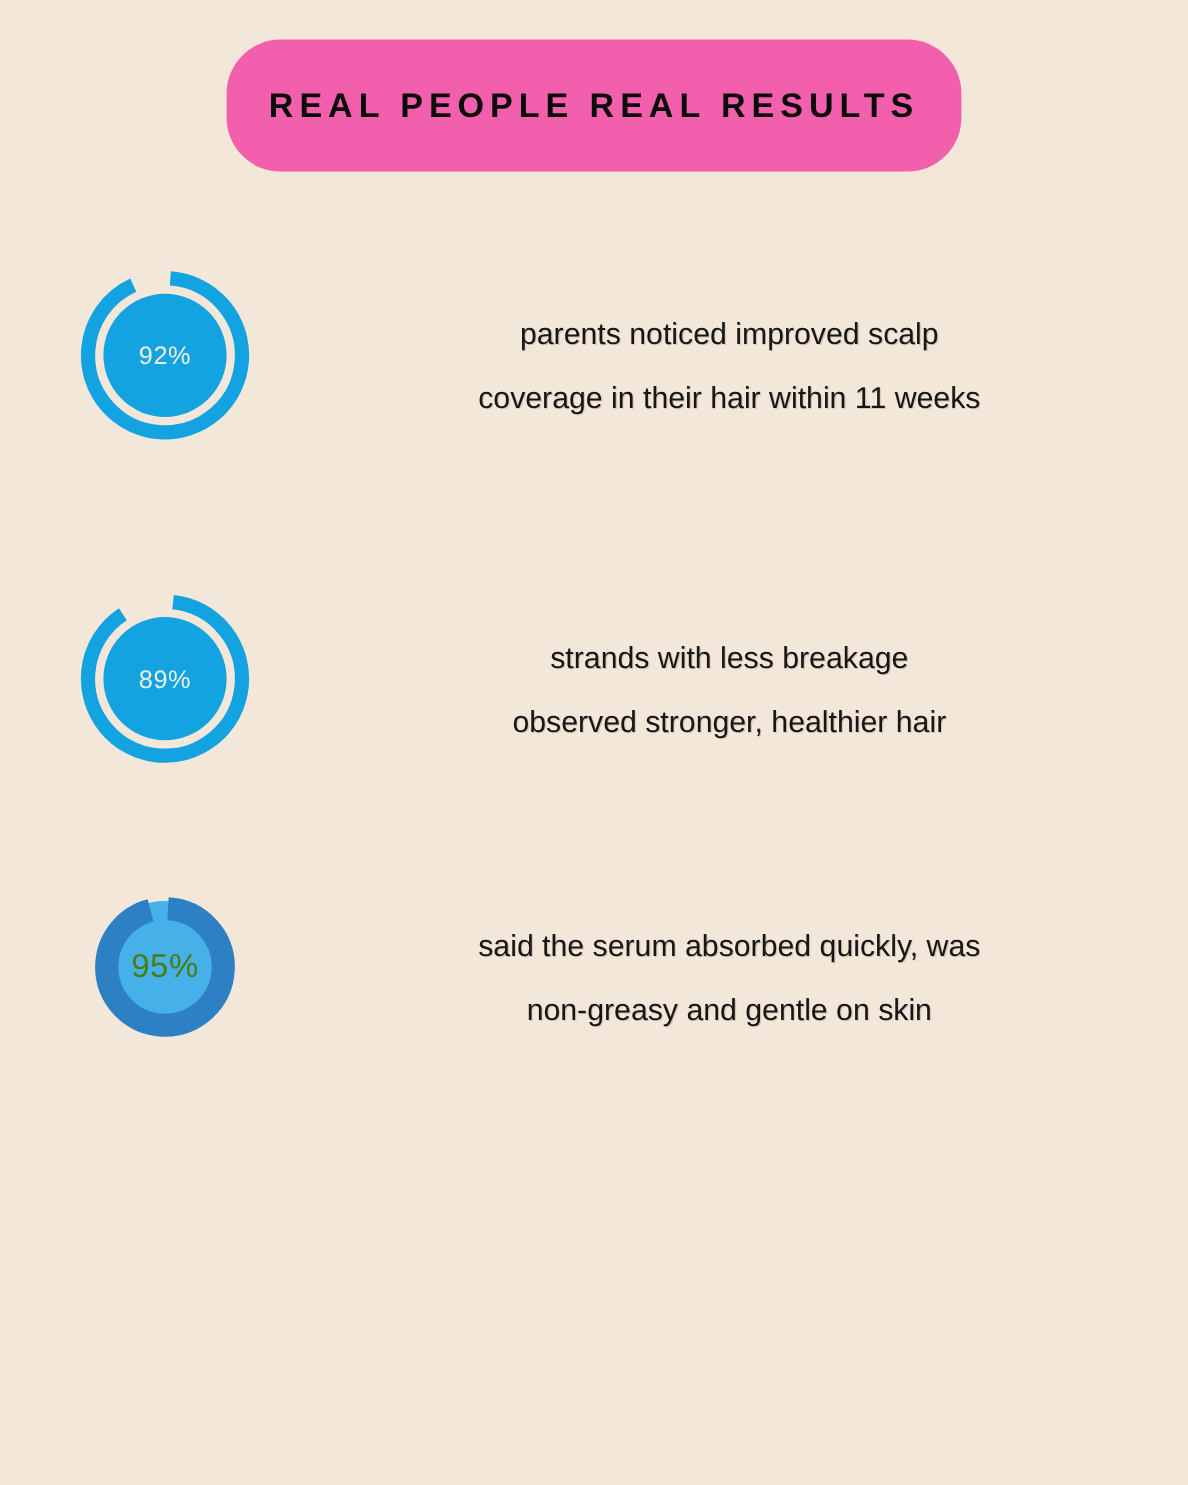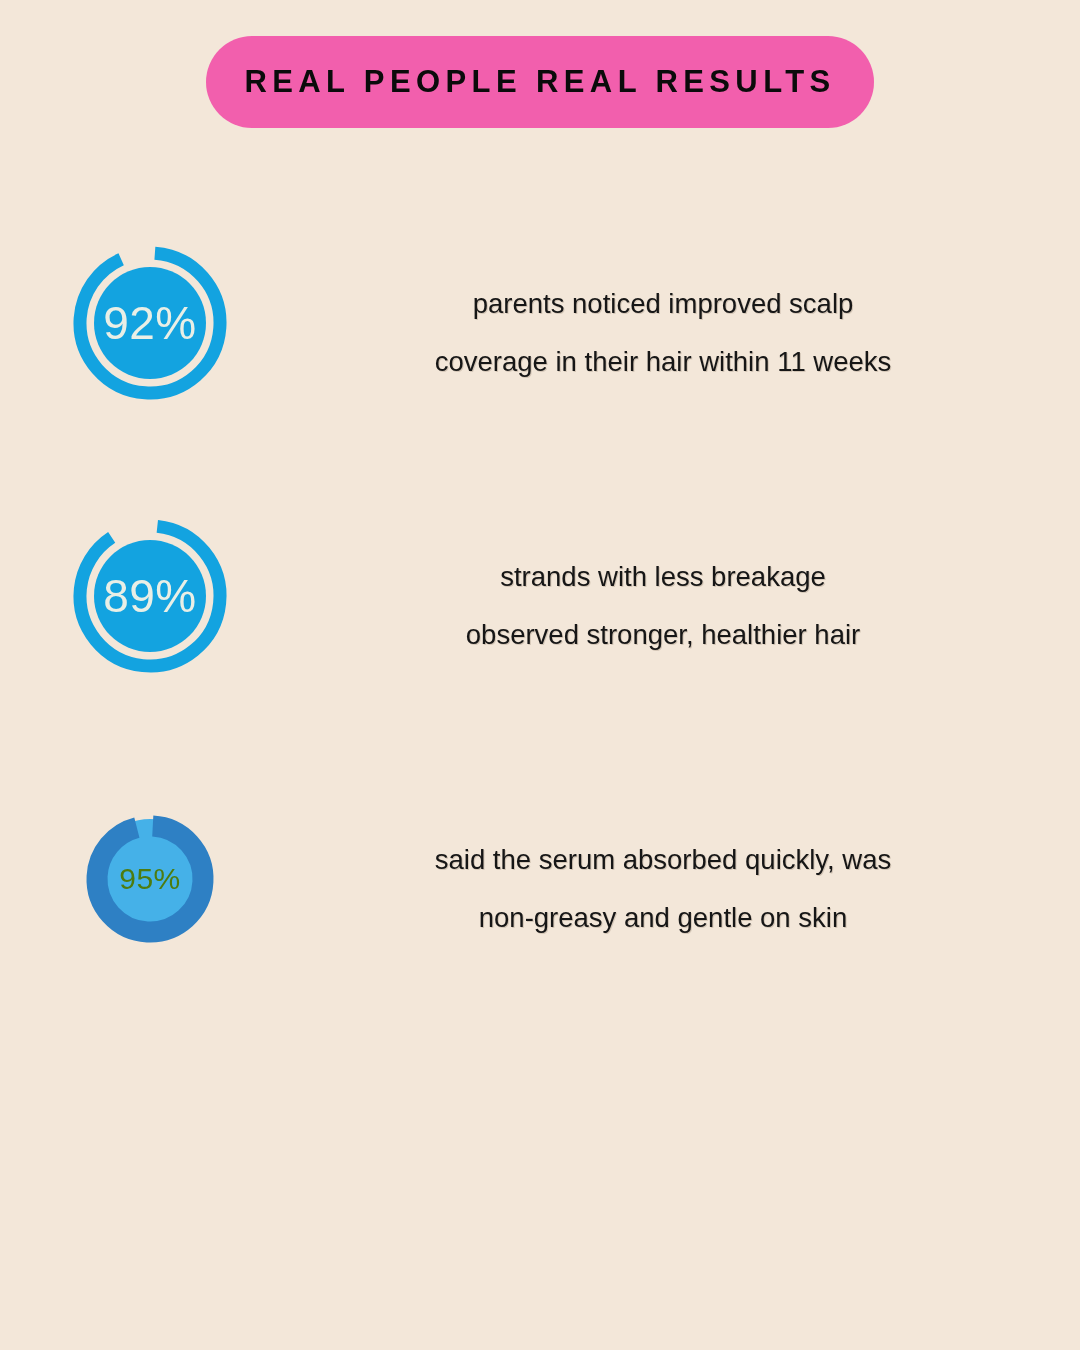--- a/index.html
+++ b/index.html
@@ -19,21 +19,21 @@
   .header-wrap {
     position: absolute;
     left: 0;
     top: 36px;
     width: 1080px;
     display: flex;
     justify-content: center;
   }
   .header-pill {
     width: 668px;
-    height: 92px;
+    height: 120px;
     border-radius: 49px;
     background: #F25FAD;
     display: flex;
     align-items: center;
     justify-content: center;
     box-sizing: border-box;
   }
   .header-title {
     font-size: 31px;
     font-weight: 700;
@@ -46,21 +46,21 @@
 
   
   .stat-row {
     position: absolute;
     display: flex;
     align-items: center;
     left: 0;
     width: 1080px;
   }
   #row-0 { top: 243px; }
-  #row-1 { top: 516px; }
+  #row-1 { top: 537px; }
   #row-2 { top: 805px; }
 
   .donut-cell {
     width: 300px;
     display: flex;
     justify-content: center;
     align-items: center;
     flex: 0 0 300px;
   }
   .donut {
@@ -72,21 +72,21 @@
   }
   .donut-label {
     position: absolute;
     left: 0;
     top: 0;
     width: 100%;
     height: 100%;
     display: flex;
     align-items: center;
     justify-content: center;
-    font-size: 46px;
+    font-size: 23px;
     font-weight: 400;
     letter-spacing: 0.5px;
     font-family: "Liberation Sans", sans-serif;
     pointer-events: none;
   }
   #donut-2 .donut-label { font-size: 30px; }
 
   .stat-text {
     flex: 1 1 auto;
     text-align: center;

